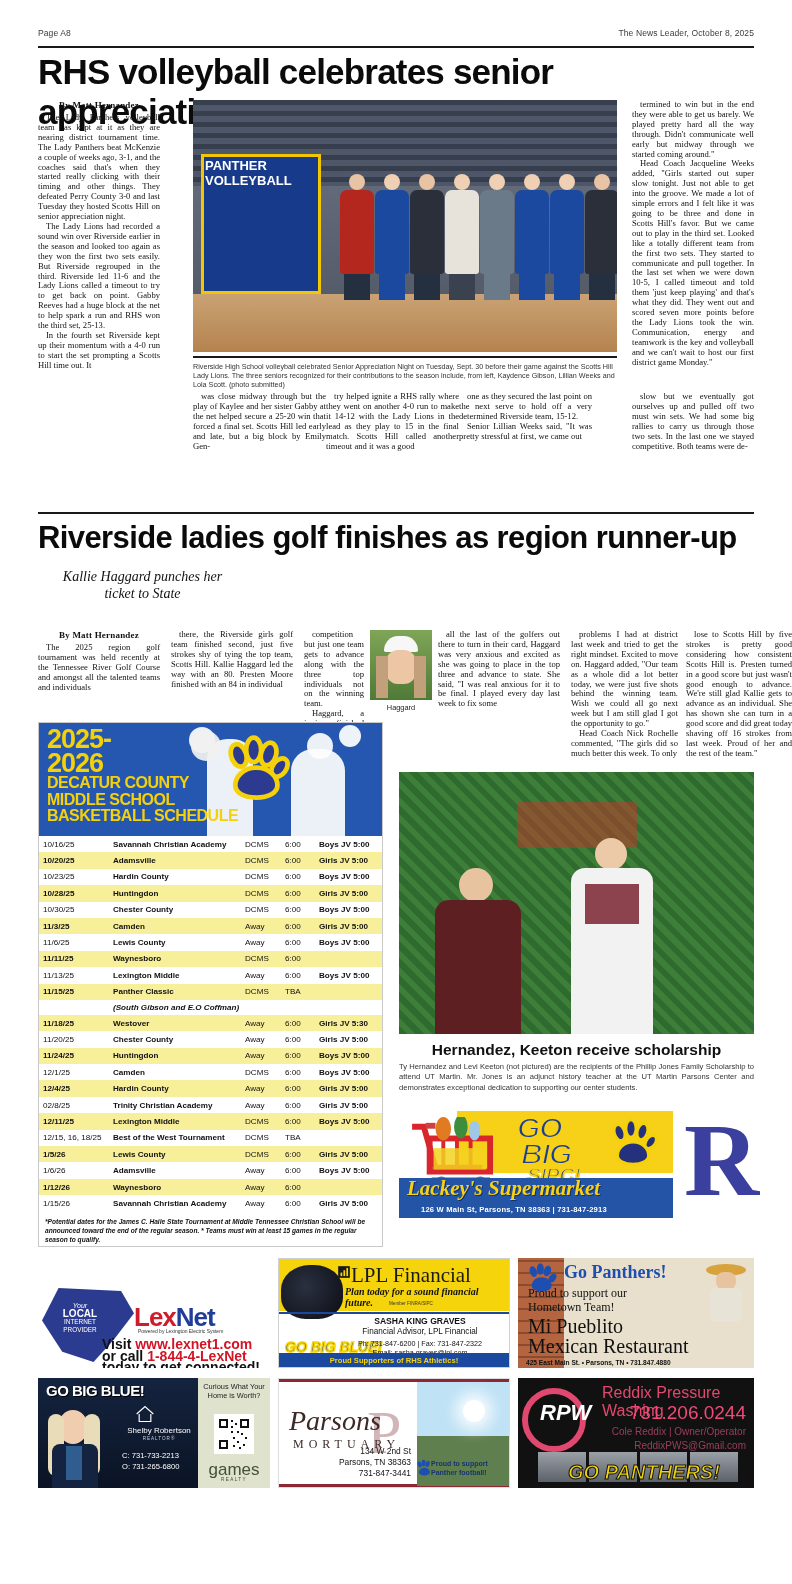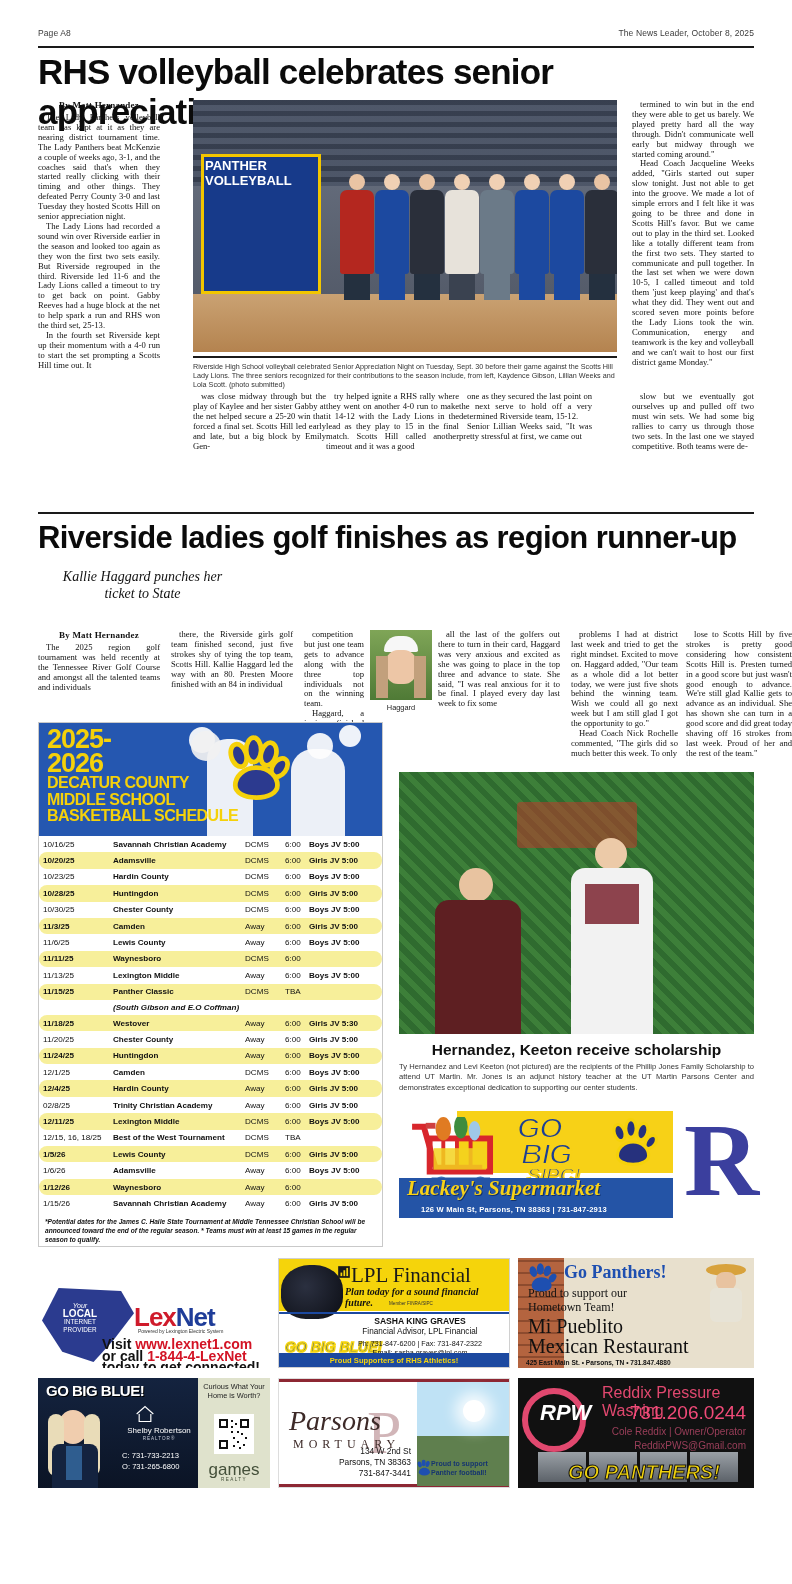--- a/index.html
+++ b/index.html
@@ -104,26 +104,26 @@
     position:absolute; left:8px; top:4px; z-index:3;
     font-family:"Liberation Sans",sans-serif; font-weight:bold; color:#f5d10a;
     letter-spacing:-1px;
   }
   .sty-year { font-size:27px; line-height:24px; }
   .sty-sub { font-size:16px; line-height:16.5px; letter-spacing:-.5px; }
   .paw { position:absolute; right:92px; top:12px; width:70px; height:68px; z-index:2; }
   .silho { position:absolute; z-index:1; background:#fdfdfd; opacity:.92; }
   .sched-rows { font-family:"Liberation Sans",sans-serif; font-size:8.1px; }
   .srow { display:flex; align-items:center; height:16.4px; padding:0 4px; }
-  .srow.alt { background:#f7ef9a;border-radius:8px; }
+  .srow.alt { background:#f7ef9a; }
   .srow.alt .c-opp, .srow.alt .c-date { font-weight:bold; }
   .c-date { width:70px; }
   .c-opp { width:132px; font-weight:bold; }
   .c-loc { width:40px; }
-  .c-time { width:24px; }
+  .c-time { width:34px; }
   .c-jv { flex:1; font-weight:bold; }
   .srow.note { height:15px; font-style:italic; font-weight:bold; }
   .srow.note .c-date{width:70px;}
   .sched-foot {
     font-family:"Liberation Sans",sans-serif; font-style:italic; font-weight:bold;
     font-size:6.6px; line-height:9px; padding:5px 6px 4px 6px; color:#111;
   }
 
   
   .photo2 { position:absolute; left:399px; top:772px; width:355px; height:262px; overflow:hidden;

